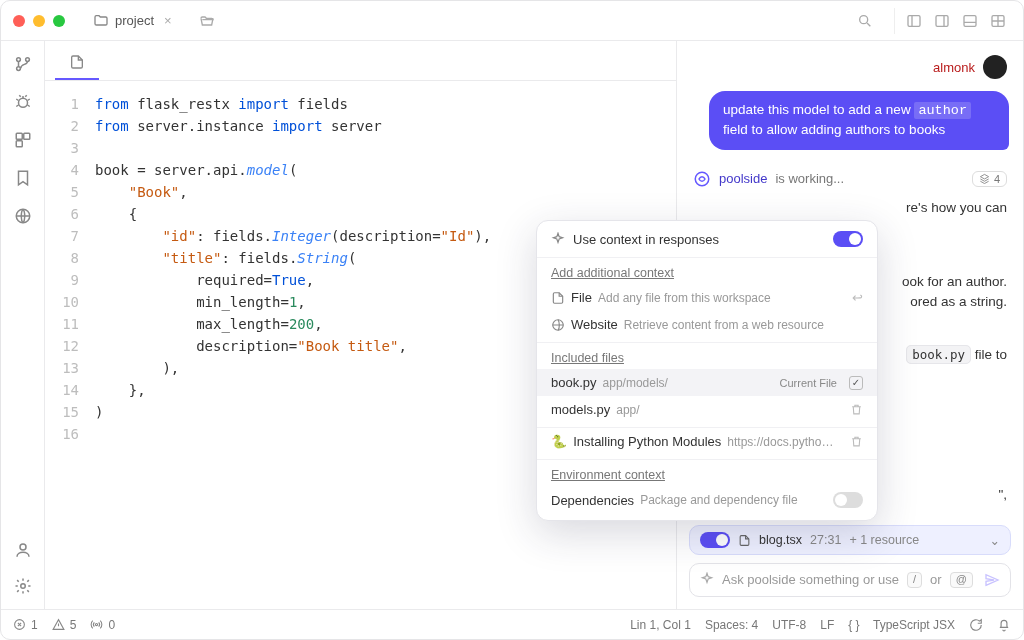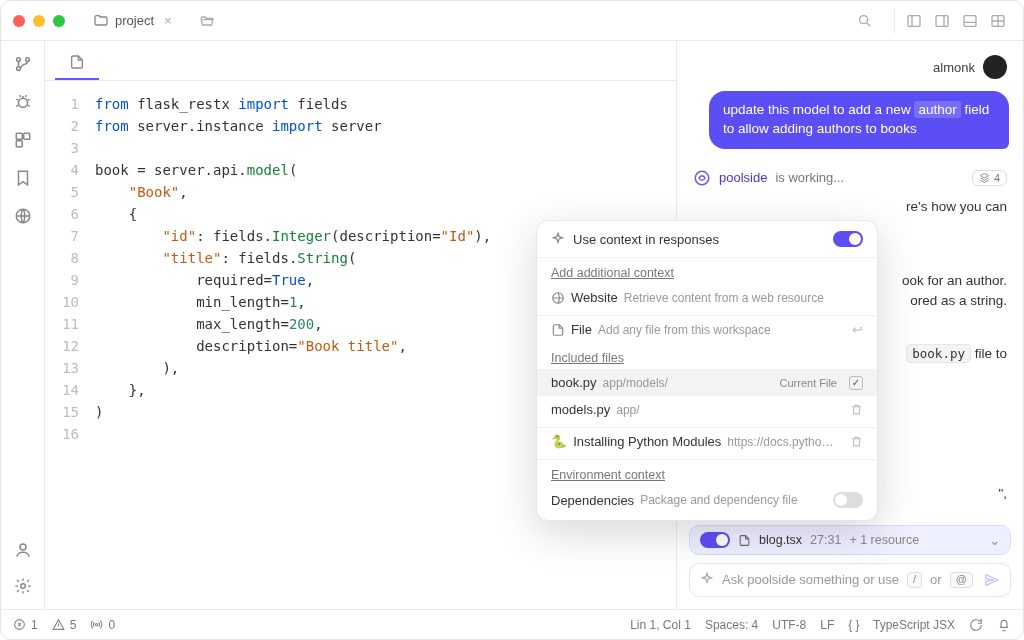--- a/index.html
+++ b/index.html
@@ -29,30 +29,30 @@
 
   
   .main { flex:1; display:flex; }
   .editor-col { flex:1; display:flex; flex-direction:column; border-right:1px solid #eaeaec; }
   .editor-tabs { height: 40px; display:flex; align-items:flex-end; border-bottom:1px solid #eaeaec; padding-left:10px;}
   .editor-tab { padding:8px 14px; border-bottom:2px solid #6558ff; color:#555;}
   .code-area { flex:1; display:flex; font-family: ui-monospace,SFMono-Regular,Menlo,monospace; font-size:14px; line-height:22px; padding:12px 0; position:relative;}
   .linenos { width:40px; text-align:right; color:#bdbdbd; padding-right:6px; user-select:none;}
   .code { padding-left:10px; white-space:pre; }
   .kw { color:#0050d8; }
-  .fn { color:#15803d; }
+  .fn { color:#3b82f6;font-style:italic; }
   .num { color:#2a8a5d; }
   .str { color:#c55a11; }
 
   
   .chat { width: 346px; display:flex; flex-direction:column; background:#fff; position:relative; }
-  .chat-header { display:flex; justify-content:flex-end; align-items:center; gap:8px; padding:14px 16px 6px; color:#404040;}
+  .chat-header { display:flex; justify-content:flex-end; align-items:center; gap:8px; padding:14px 16px 6px; color:#b91c1c;}
   .avatar { width:24px; height:24px; border-radius:50%; background:#222; }
   .bubble-user { margin:6px 14px 10px auto; max-width: 300px; background:#5b4ef5; color:#fff; padding:10px 14px; border-radius:16px; border-bottom-right-radius:6px; font-size:13.5px; line-height:1.4;}
-  .bubble-user code { font-family:Liberation Sans, sans-serif; background:rgba(255,255,255,.18); padding:1px 4px; border-radius:2px; }
+  .bubble-user code { font-family:Liberation Mono, monospace; background:rgba(255,255,255,.18); padding:1px 4px; border-radius:2px; }
   .assistant-line { display:flex; align-items:center; gap:8px; padding:10px 16px; color:#777;}
   .assistant-name { color:#4338ca; font-weight:500;}
   .badge { margin-left:auto; border:1px solid #ddd; border-radius:6px; padding:1px 6px; font-size:11px; color:#777; display:flex; align-items:center; gap:4px;}
 
   .chat-body { padding:0 16px; color:#333; font-size:13.5px; line-height:1.5; flex:1; overflow:hidden;}
   .chat-body code.inl { background:#f3f3f5; border:1px solid #e6e6ea; padding:1px 5px; border-radius:5px; font-family:ui-monospace,monospace; font-size:12.5px;}
 
   .composer { padding:10px 12px 12px; }
   .resource-chip { display:flex; align-items:center; gap:8px; border:1px solid #d8dcfb; background:#eef0ff; border-radius:10px; padding:6px 10px; margin-bottom:8px; font-size:12.5px;}
   .toggle { width:30px; height:16px; background:#5b4ef5; border-radius:10px; position:relative; }
@@ -311,36 +311,36 @@
 
 <div class="popover">
   <div class="row border-b">
     <svg width="14" height="14" viewBox="0 0 24 24" fill="none" stroke="#888" stroke-width="2">
         <path d="M12 2l2 6 6 2-6 2-2 6-2-6-6-2 6-2 2-6z"></path>
       </svg>
     <span>Use context in responses</span>
     <div class="toggle" style="margin-left:auto"></div>
   </div>
   <div class="section-title">Add additional context</div>
+  <div class="file-row">
+    <svg width="14" height="14" viewBox="0 0 24 24" fill="none" stroke="#888" stroke-width="2">
+        <path d="M14 3H6a2 2 0 0 0-2 2v14a2 2 0 0 0 2 2h12a2 2 0 0 0 2-2V9l-6-6z"></path>
+        <path d="M14 3v6h6"></path>
+      </svg>
+    <span>File</span>
+    <span class="hint">Add any file from this workspace</span>
+    <span class="trash">↩</span>
+  </div>
   <div class="file-row border-b" style="padding-bottom:10px">
     <svg width="14" height="14" viewBox="0 0 24 24" fill="none" stroke="#888" stroke-width="2">
         <circle cx="12" cy="12" r="9"></circle>
         <path d="M3 12h18M12 3c3 3 3 15 0 18"></path>
       </svg>
     <span>Website</span>
     <span class="hint">Retrieve content from a web resource</span>
-  </div>
-  <div class="file-row">
-    <svg width="14" height="14" viewBox="0 0 24 24" fill="none" stroke="#888" stroke-width="2">
-        <path d="M14 3H6a2 2 0 0 0-2 2v14a2 2 0 0 0 2 2h12a2 2 0 0 0 2-2V9l-6-6z"></path>
-        <path d="M14 3v6h6"></path>
-      </svg>
-    <span>File</span>
-    <span class="hint">Add any file from this workspace</span>
-    <span class="trash">↩</span>
   </div>
   <div class="section-title">Included files</div>
   <div class="file-row active">
     <span>book.py</span>
     <span class="hint">app/models/</span>
     <span class="cur">Current File</span>
     <span class="chk">✓</span>
   </div>
   <div class="file-row border-b" style="padding-bottom:10px">
     <span>models.py</span>

